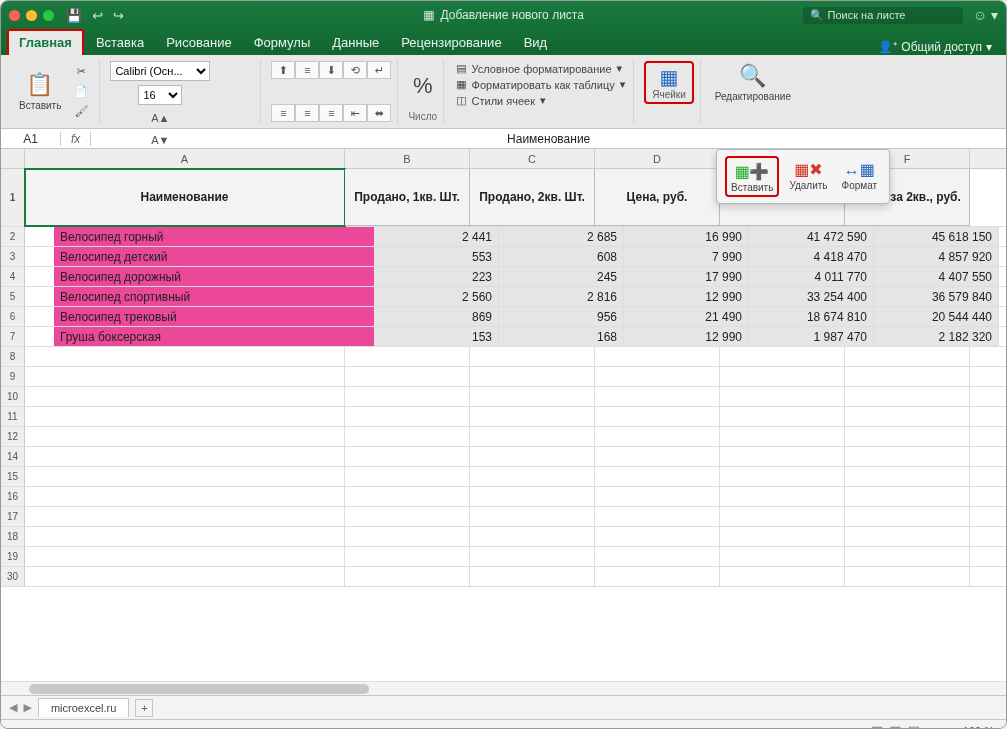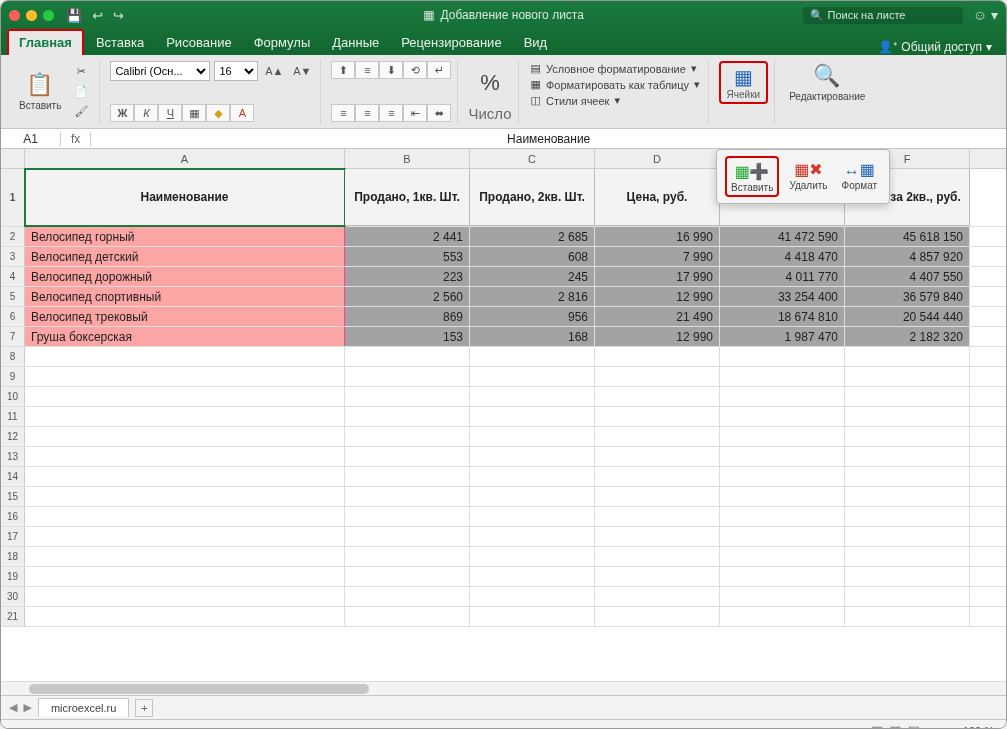--- a/index.html
+++ b/index.html
@@ -20,57 +20,57 @@
 .tabs { height: 26px; background: linear-gradient(#157036,#126530); display: flex; align-items: flex-end; padding: 0 6px; gap: 2px; font-size: 13px; color: #e8f1ea; }
 .tab { padding: 4px 10px 5px; cursor: pointer; border-radius: 3px 3px 0 0; }
 .tab.active { background: #e8e8e8; color: #107c41; border: 2px solid #d40000; border-bottom: none; font-weight: 600; }
 .share { margin-left: auto; color: #e8f1ea; font-size: 12px; display: flex; align-items: center; gap: 4px; padding: 0 8px; }
 
 
 .ribbon { height: 74px; background: #e8e8e8; border-bottom: 1px solid #c5c5c5; display: flex; align-items: stretch; padding: 4px 8px; gap: 4px; position: relative; }
 .ribbon-group { display: flex; flex-direction: column; justify-content: space-between; align-items: center; padding: 2px 6px; border-right: 1px solid #d4d4d4; font-size: 10px; color: #5a5a5a; }
 .ribbon-group:last-child { border-right: none; }
 .rg-content { display: flex; gap: 4px; align-items: center; flex: 1; }
-.rg-label { font-size: 15px; color: #6a6a6a; }
+.rg-label { font-size: 10px; color: #6a6a6a; }
 .big-btn { display: flex; flex-direction: column; align-items: center; gap: 2px; padding: 2px 4px; font-size: 10px; color: #444; }
 .big-btn .ic { font-size: 22px; }
 .mini-col { display: flex; flex-direction: column; gap: 2px; }
 .mini-btn { width: 24px; height: 18px; display: flex; align-items: center; justify-content: center; font-size: 11px; color: #555; border: 1px solid transparent; }
 select.combo { font-size: 11px; height: 20px; border: 1px solid #b8b8b8; background: #fff; }
-.font-row { display: flex; gap: 4px; align-items: center; }
+.font-row { display: flex; gap: 4px; align-items: center; flex-direction: column; }
 .btn-row { display: flex; gap: 0; }
 .btn-row .mini-btn { border: 1px solid #c8c8c8; background: #fafafa; }
 .cond-list { display: flex; flex-direction: column; gap: 1px; font-size: 11px; color: #444; }
 .cond-list div { display: flex; align-items: center; gap: 5px; padding: 1px 2px; }
 .cells-btn { border: 2px solid #d40000; border-radius: 4px; padding: 2px 6px; display: flex; flex-direction: column; align-items: center; }
 .cells-btn .ic { font-size: 20px; color: #2a6bbf; }
 
 
 .fbar { height: 20px; background: #fff; border-bottom: 1px solid #c5c5c5; display: flex; align-items: center; font-size: 12px; text-align: center; }
 .namebox { width: 60px; border-right: 1px solid #ccc; padding: 0 8px; color: #333; }
-.fx { padding: 0 10px; color: #666; border-right: 1px solid #ccc; }
+.fx { padding: 0 10px; color: #666; font-style: italic; border-right: 1px solid #ccc; }
 .finput { flex: 1; padding: 0 8px; color: #222; }
 
 
 .grid-wrap { position: relative; background: #fff; height: 546px; overflow: hidden; }
 .colhdrs { display: flex; height: 20px; background: #eee; border-bottom: 1px solid #ccc; font-size: 11px; color: #555; }
 .corner { width: 24px; border-right: 1px solid #ccc; background: #eee; }
 .colhdr { border-right: 1px solid #ccc; display: flex; align-items: center; justify-content: center; }
 .colA { width: 320px; } .colB,.colC,.colD,.colE,.colF { width: 125px; }
 .rows { }
 .row { display: flex; border-bottom: 1px solid #ddd; font-size: 12px; color: #222; }
 .rowhdr { width: 24px; background: #eee; border-right: 1px solid #ccc; display: flex; align-items: center; justify-content: center; font-size: 10px; color: #555; }
 .cell { border-right: 1px solid #ddd; padding: 2px 6px; display: flex; align-items: center; }
 .cell.colA { width: 320px; }
 .cell.colB,.cell.colC,.cell.colD,.cell.colE,.cell.colF { width: 125px; justify-content: flex-end; }
 .hrow { height: 58px; font-weight: bold; }
 .hrow .cell { justify-content: center; text-align: center; background: #f3f3f3; border-right: 1px solid #bbb; border-bottom: 1px solid #bbb; }
 .datarow { height: 20px; }
-.datarow .cell { background: #a3a3a3; }
-.datarow .cell.colA { background: #fca5a5; border-right: 1px solid #ec4899; }
+.datarow .cell { background: #e5e5e5; }
+.datarow .cell.colA { background: #ec4899; border-right: 4px solid #ec4899; margin-left: 29px; }
 .emptyrow { height: 20px; }
 .emptyrow .cell { background: #fff; }
 .selected-cell { outline: 2px solid #1a7a3f; outline-offset: -1px; }
 
 
 .cells-popup { position: absolute; top: 0px; left: 715px; background: #f4f4f4; border: 1px solid #b8b8b8; border-radius: 4px; box-shadow: 0 3px 8px rgba(0,0,0,.2); padding: 6px 8px; display: flex; gap: 6px; z-index: 50; }
 .popup-btn { display: flex; flex-direction: column; align-items: center; font-size: 10px; color: #444; padding: 2px 4px; }
 .popup-btn .pic { width: 26px; height: 22px; display: flex; align-items: center; justify-content: center; font-size: 16px; }
 .popup-btn.insert { border: 2px solid #d40000; border-radius: 4px; }
 .pic.ins { color: #27ae33; } .pic.del { color: #d43a2a; } .pic.fmt { color: #2a6bbf; }
@@ -341,29 +341,20 @@
         <div class="row emptyrow">
           <div class="rowhdr">12</div>
     <div class="cell colA"></div>
     <div class="cell colB"></div>
     <div class="cell colC"></div>
     <div class="cell colD"></div>
     <div class="cell colE"></div>
     <div class="cell colF"></div>
         </div>
         <div class="row emptyrow">
-          <div class="rowhdr">13</div>
-    <div class="cell colA"></div>
-    <div class="cell colB"></div>
-    <div class="cell colC"></div>
-    <div class="cell colD"></div>
-    <div class="cell colE"></div>
-    <div class="cell colF"></div>
-        </div>
-        <div class="row emptyrow">
           <div class="rowhdr">14</div>
     <div class="cell colA"></div>
     <div class="cell colB"></div>
     <div class="cell colC"></div>
     <div class="cell colD"></div>
     <div class="cell colE"></div>
     <div class="cell colF"></div>
         </div>
         <div class="row emptyrow">
           <div class="rowhdr">15</div>
@@ -405,29 +396,20 @@
           <div class="rowhdr">19</div>
     <div class="cell colA"></div>
     <div class="cell colB"></div>
     <div class="cell colC"></div>
     <div class="cell colD"></div>
     <div class="cell colE"></div>
     <div class="cell colF"></div>
         </div>
         <div class="row emptyrow">
           <div class="rowhdr">30</div>
-    <div class="cell colA"></div>
-    <div class="cell colB"></div>
-    <div class="cell colC"></div>
-    <div class="cell colD"></div>
-    <div class="cell colE"></div>
-    <div class="cell colF"></div>
-        </div>
-        <div class="row emptyrow">
-          <div class="rowhdr">21</div>
     <div class="cell colA"></div>
     <div class="cell colB"></div>
     <div class="cell colC"></div>
     <div class="cell colD"></div>
     <div class="cell colE"></div>
     <div class="cell colF"></div>
         </div>
       </div>
   </div>
 

